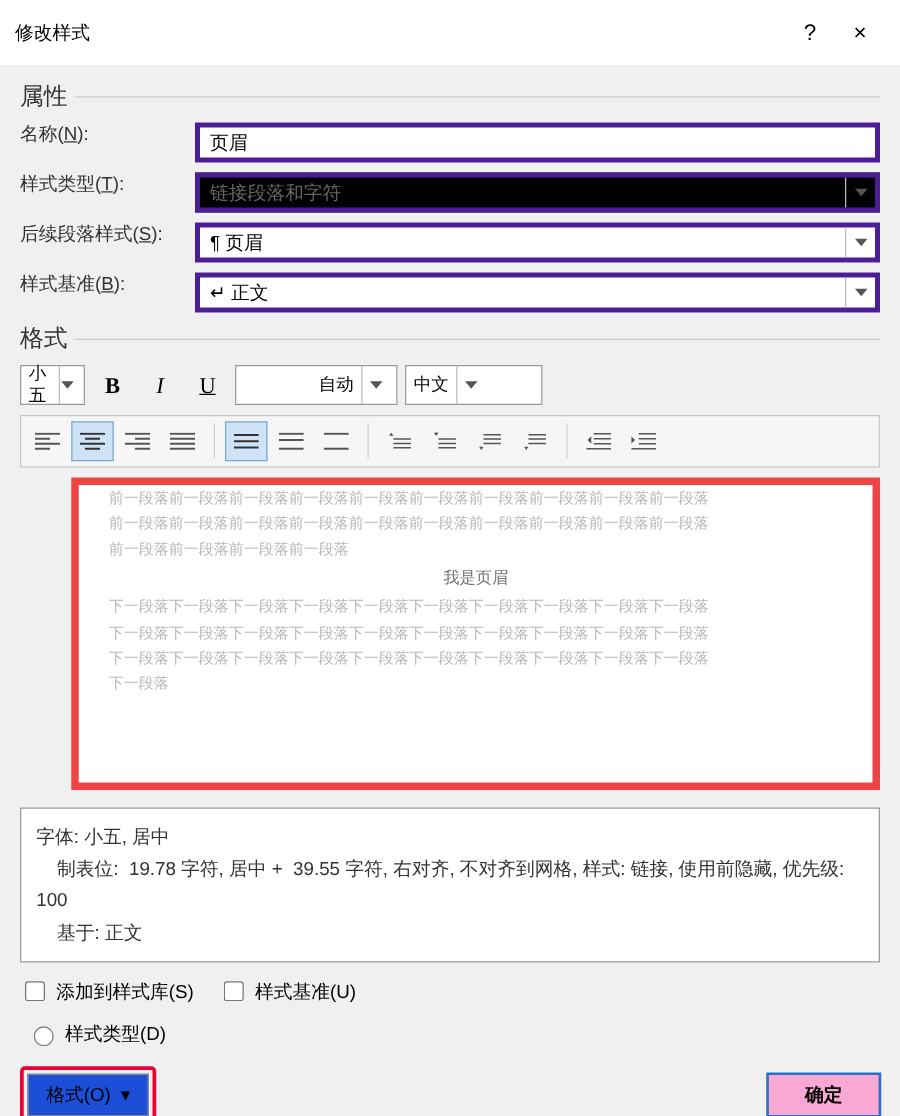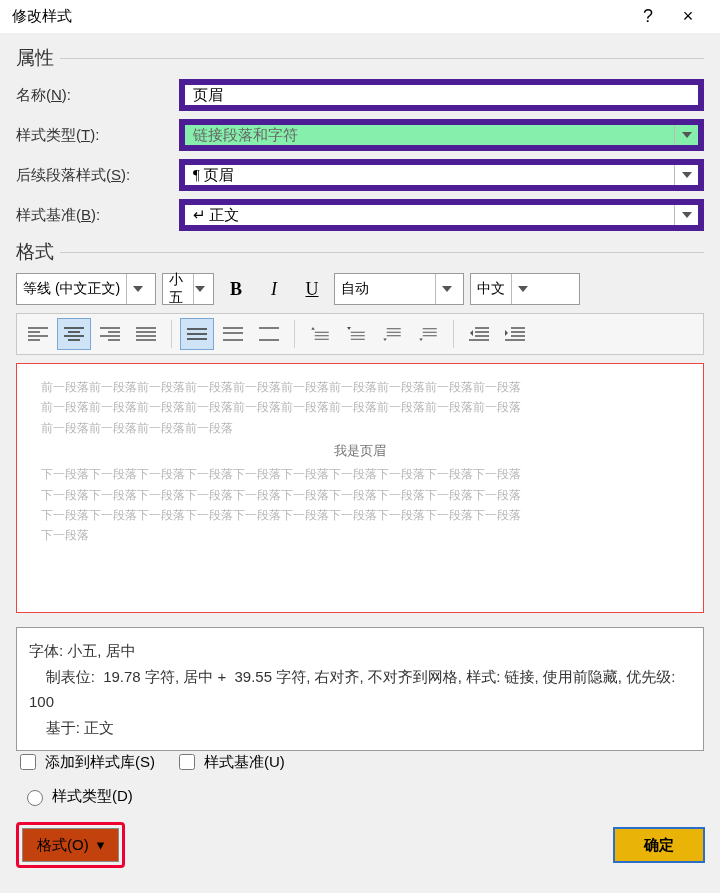--- a/index.html
+++ b/index.html
@@ -8,47 +8,47 @@
     font-family: "Segoe UI", Tahoma, sans-serif;
     font-size: 15px;
     background: #f0f0f0;
     width: 720px;
     height: 893px;
     overflow: hidden;
   }
   .titlebar {
     display: flex;
     align-items: center;
-    height: 33px;
+    height: 52px;
     padding: 0 12px;
     background: #fff;
   }
   .titlebar .title { flex: 1; font-size: 15px; }
   .titlebar .btn { width: 40px; text-align: center; font-size: 18px; cursor: pointer; }
   .body { padding: 6px 16px 12px 16px; background: #f0f0f0; }
   .section-label { font-size: 19px; color: #333; position: relative; margin: 6px 0 8px 0; }
   .section-label::after {
     content: "";
     position: absolute; left: 44px; right: 0; top: 50%;
     border-top: 1px solid #ccc;
   }
-  .row { display: flex; align-items: center; margin: 8px 0; gap: 23px; }
+  .row { display: flex; margin: 8px 0; }
   .row .lbl { width: 140px; color: #333; }
   .row .u { text-decoration: underline; }
   .row .field {
-    flex: 1; height: 32px; background: #fff; border: 6px solid #4c1d95;
-    display: flex; align-items: center; padding: 0 8px; font-size: 15px; font-family: Liberation Serif, serif;
+    flex: 1; height: 32px; background: #fff; border: 4px solid #4c1d95;
+    display: flex; align-items: center; padding: 0 8px; font-size: 15px;
   }
   .row .field.dd { padding-right: 0; }
   .field .txt { flex: 1; white-space: nowrap; overflow: hidden; }
   .field .chev {
     width: 24px; height: 100%; border-left: 1px solid #bbb;
     display: flex; align-items: center; justify-content: center;
   }
-  .field.disabled { background: #86efac; color: #666; }
+  .field.disabled { background: #000000; color: #666; }
   .toolbar1 { display: flex; gap: 6px; align-items: center; margin: 8px 0; }
   .dd2 {
     height: 32px; background: #fff; border: 1px solid #9a9a9a;
     display: flex; align-items: center; padding: 0 6px; font-size: 14px; cursor: pointer;
   }
   .dd2 .chev2 {
     width: 22px; height: 100%; border-left: 1px solid #bbb; margin-left: 6px;
     display: flex; align-items: center; justify-content: center;
   }
   .tbtn {
@@ -57,42 +57,42 @@
   }
   .toolbar2 {
     height: 42px; border: 1px solid #c8c8c8; background: #f6f6f6;
     display: flex; align-items: center; padding: 0 4px; gap: 2px; margin-top: 6px;
   }
   .tb2 { width: 34px; height: 32px; display:flex; align-items:center; justify-content:center; cursor:pointer; }
   .tb2.active { background: #cfe3f7; border: 1px solid #7aa7d4; }
   .tb2 svg { width: 20px; height: 14px; }
   .vsep { width: 1px; height: 28px; background: #d0d0d0; margin: 0 6px; }
   .preview {
-    margin-top: 8px; border: 1px solid #ef4444; background: #fff;
-    height: 250px; padding: 13px 24px; overflow: hidden;
-    font-family: SimSun, serif; font-size: 12px; color: #b7b7b7; line-height: 1.7;
+    margin-top: 8px; border: 6px solid #ef4444; background: #fff;
+    height: 250px; padding: 0 24px; overflow: hidden;
+    font-family: SimSun, serif; font-size: 12px; color: #b7b7b7; line-height: 1.7; margin-left: 41px;
   }
   .preview .center { text-align: center; color: #737373; font-size: 13px; margin: 2px 0; }
   .descbox {
     margin-top: 14px; border: 1px solid #9a9a9a; background: #fff;
     padding: 10px 12px; font-size: 15px; line-height: 1.7; color: #333;
   }
-  .checks { display: flex; gap: 20px; align-items: center; }
+  .checks { margin-top: 12px; display: flex; gap: 20px; align-items: center; }
   .checks label { display: flex; align-items: center; gap: 6px; font-size: 15px; cursor: pointer; }
   .radios { margin-top: 10px; display: flex; gap: 6px; align-items: center; }
   .radios label { display: flex; align-items: center; gap: 6px; font-size: 15px; cursor: pointer; padding: 4px 6px; }
   .redbox { border: 3px solid #e03; border-radius: 4px; }
   .footer { margin-top: 12px; display: flex; align-items: center; }
   .formatbtn {
-    height: 34px; padding: 0 14px; background: #c2410c; border: 1px solid #8a8a8a;
+    height: 34px; padding: 0 14px; background: #1d4ed8; border: 1px solid #8a8a8a;
     display: flex; align-items: center; cursor: pointer; font-size: 15px;
   }
   .spacer { flex: 1; }
   .okbtn, .cancelbtn {
-    height: 34px; width: 90px; margin-left: 12px; background: #eab308;
+    height: 34px; width: 90px; margin-left: 12px; background: #f9a8d4;
     border: 1px solid #8a8a8a; display:flex; align-items:center; justify-content:center;
     cursor:pointer; font-size:15px;
   }
   .okbtn { outline: 2px solid #2a6fc9; outline-offset: -1px; font-weight: 600; }
   input[type=checkbox], input[type=radio] { width:16px; height:16px; }
   .arrow-down { border-left:5px solid transparent; border-right:5px solid transparent; border-top:6px solid #555; }
 </style>
 </head>
 <body>
 
@@ -147,37 +147,31 @@
       <span class="txt">↵ 正文</span>
       <span class="chev">
           <span class="arrow-down"></span>
         </span>
     </div>
   </div>
 
   <div class="section-label">格式</div>
 
   <div class="toolbar1">
-    <div class="dd2" style="width:140px">
-      <span style="overflow:hidden;white-space:nowrap">等线 (中文正文)</span>
-      <span class="chev2">
-          <span class="arrow-down"></span>
-        </span>
-    </div>
     <div class="dd2" style="width:52px">
       <span>小五</span>
       <span class="chev2">
           <span class="arrow-down"></span>
         </span>
     </div>
     <div class="tbtn" style="font-weight:bold">B</div>
     <div class="tbtn" style="font-style:italic">I</div>
     <div class="tbtn" style="text-decoration:underline">U</div>
     <div class="dd2" style="width:130px">
-      <span style="flex:1;text-align:left">自动</span>
+      <span style="flex:1;text-align:right">自动</span>
       <span class="chev2">
           <span class="arrow-down"></span>
         </span>
     </div>
     <div class="dd2" style="width:110px">
       <span>中文</span>
       <span class="chev2">
           <span class="arrow-down"></span>
         </span>
     </div>

